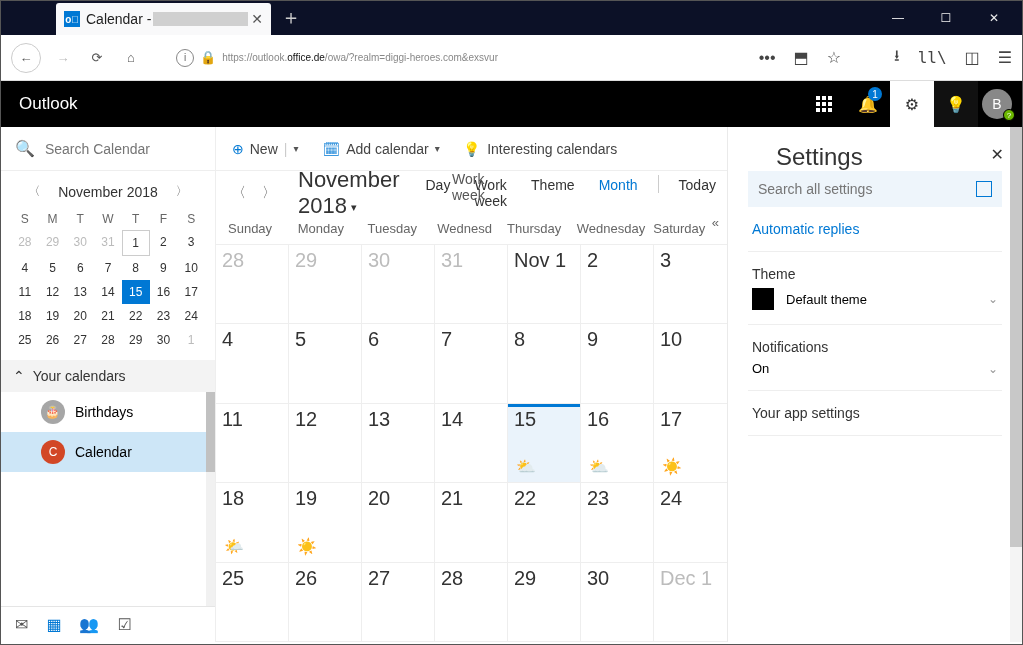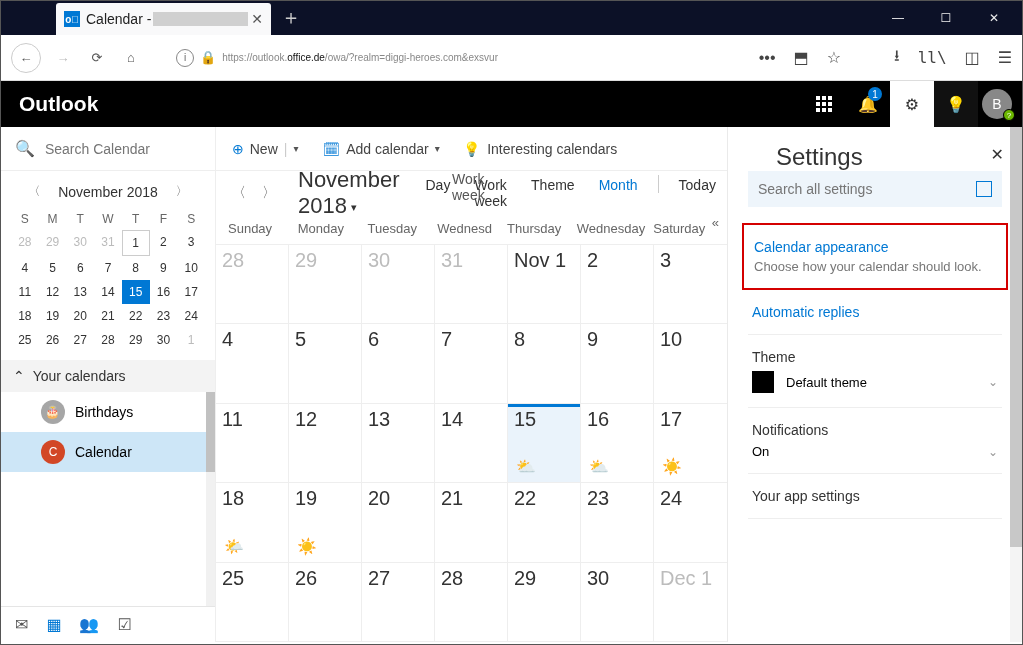--- a/index.html
+++ b/index.html
@@ -22,21 +22,21 @@
   .url-bar .info-icon{ width:18px; height:18px; border:1px solid #888; border-radius:50%; display:flex; align-items:center; justify-content:center; font-size:10px; color:#666; margin-right:6px;}
   .url-bar .lock{ color:#3fae3f; margin-right:6px;}
   .url-text { font-size:10px; color:#888; white-space:nowrap; overflow:hidden; }
   .url-text .dom{ color:#111;}
   .bar-icons { display:flex; gap:18px; align-items:center; color:#444; font-size:16px;}
   .bar-icons span{ cursor:pointer;}
   .right-bar-icons{ display:flex; gap:18px; align-items:center; color:#444; font-size:16px;}
 
   
   .o-header { background:#000; height:46px; display:flex; align-items:center; color:#fff;}
-  .o-brand { font-size:21px; font-weight:700; padding-left:18px;}
+  .o-brand { font-size:17px; font-weight:400; padding-left:18px;}
   .o-header-right { margin-left:auto; display:flex; align-items:center; height:100%;}
   .o-ico { width:44px; height:46px; display:flex; align-items:center; justify-content:center; font-size:16px; color:#fff; cursor:pointer; position:relative;}
   .o-ico.active{ background:#fff; color:#333;}
   .badge{ position:absolute; top:6px; right:8px; background:#0078d4; color:#fff; border-radius:50%; width:14px; height:14px; font-size:10px; display:flex; align-items:center; justify-content:center;}
   .avatar{ width:30px; height:30px; border-radius:50%; background:#888; display:flex; align-items:center; justify-content:center; font-size:14px; color:#fff; margin:0 10px 0 4px; position:relative;}
   .avatar .status{position:absolute; bottom:-2px; right:-3px; width:12px; height:12px; border-radius:50%; background:#6bb700; border:1px solid #000; font-size:8px; color:#fff; display:flex; align-items:center; justify-content:center;}
 
   
   .app { display:flex; height:515px; position:relative;}
   .leftcol { width:215px; border-right:1px solid #eee; display:flex; flex-direction:column;}
@@ -437,24 +437,20 @@
   </div>
 
   <div class="rightcol">
     <div class="settings-title">Settings</div>
     <span class="settings-close">✕</span>
     <div class="search-all">
       <input placeholder="Search all settings" style="">
       <span class="sicon"></span>
     </div>
     <div id="settings-list">
-        <div class="setting-block highlight">
-          <div class="st-title">Calendar appearance</div>
-          <div class="st-desc">Choose how your calendar should look.</div>
-        </div>
         <div class="setting-block">
           <div class="st-title">Automatic replies</div>
         </div>
         <div class="setting-block">
           <div class="st-title plain">Theme</div>
           <div class="theme-row">
             <span class="theme-sw"></span>
             <span>Default theme</span>
             <span class="chev">⌄</span>
           </div>

